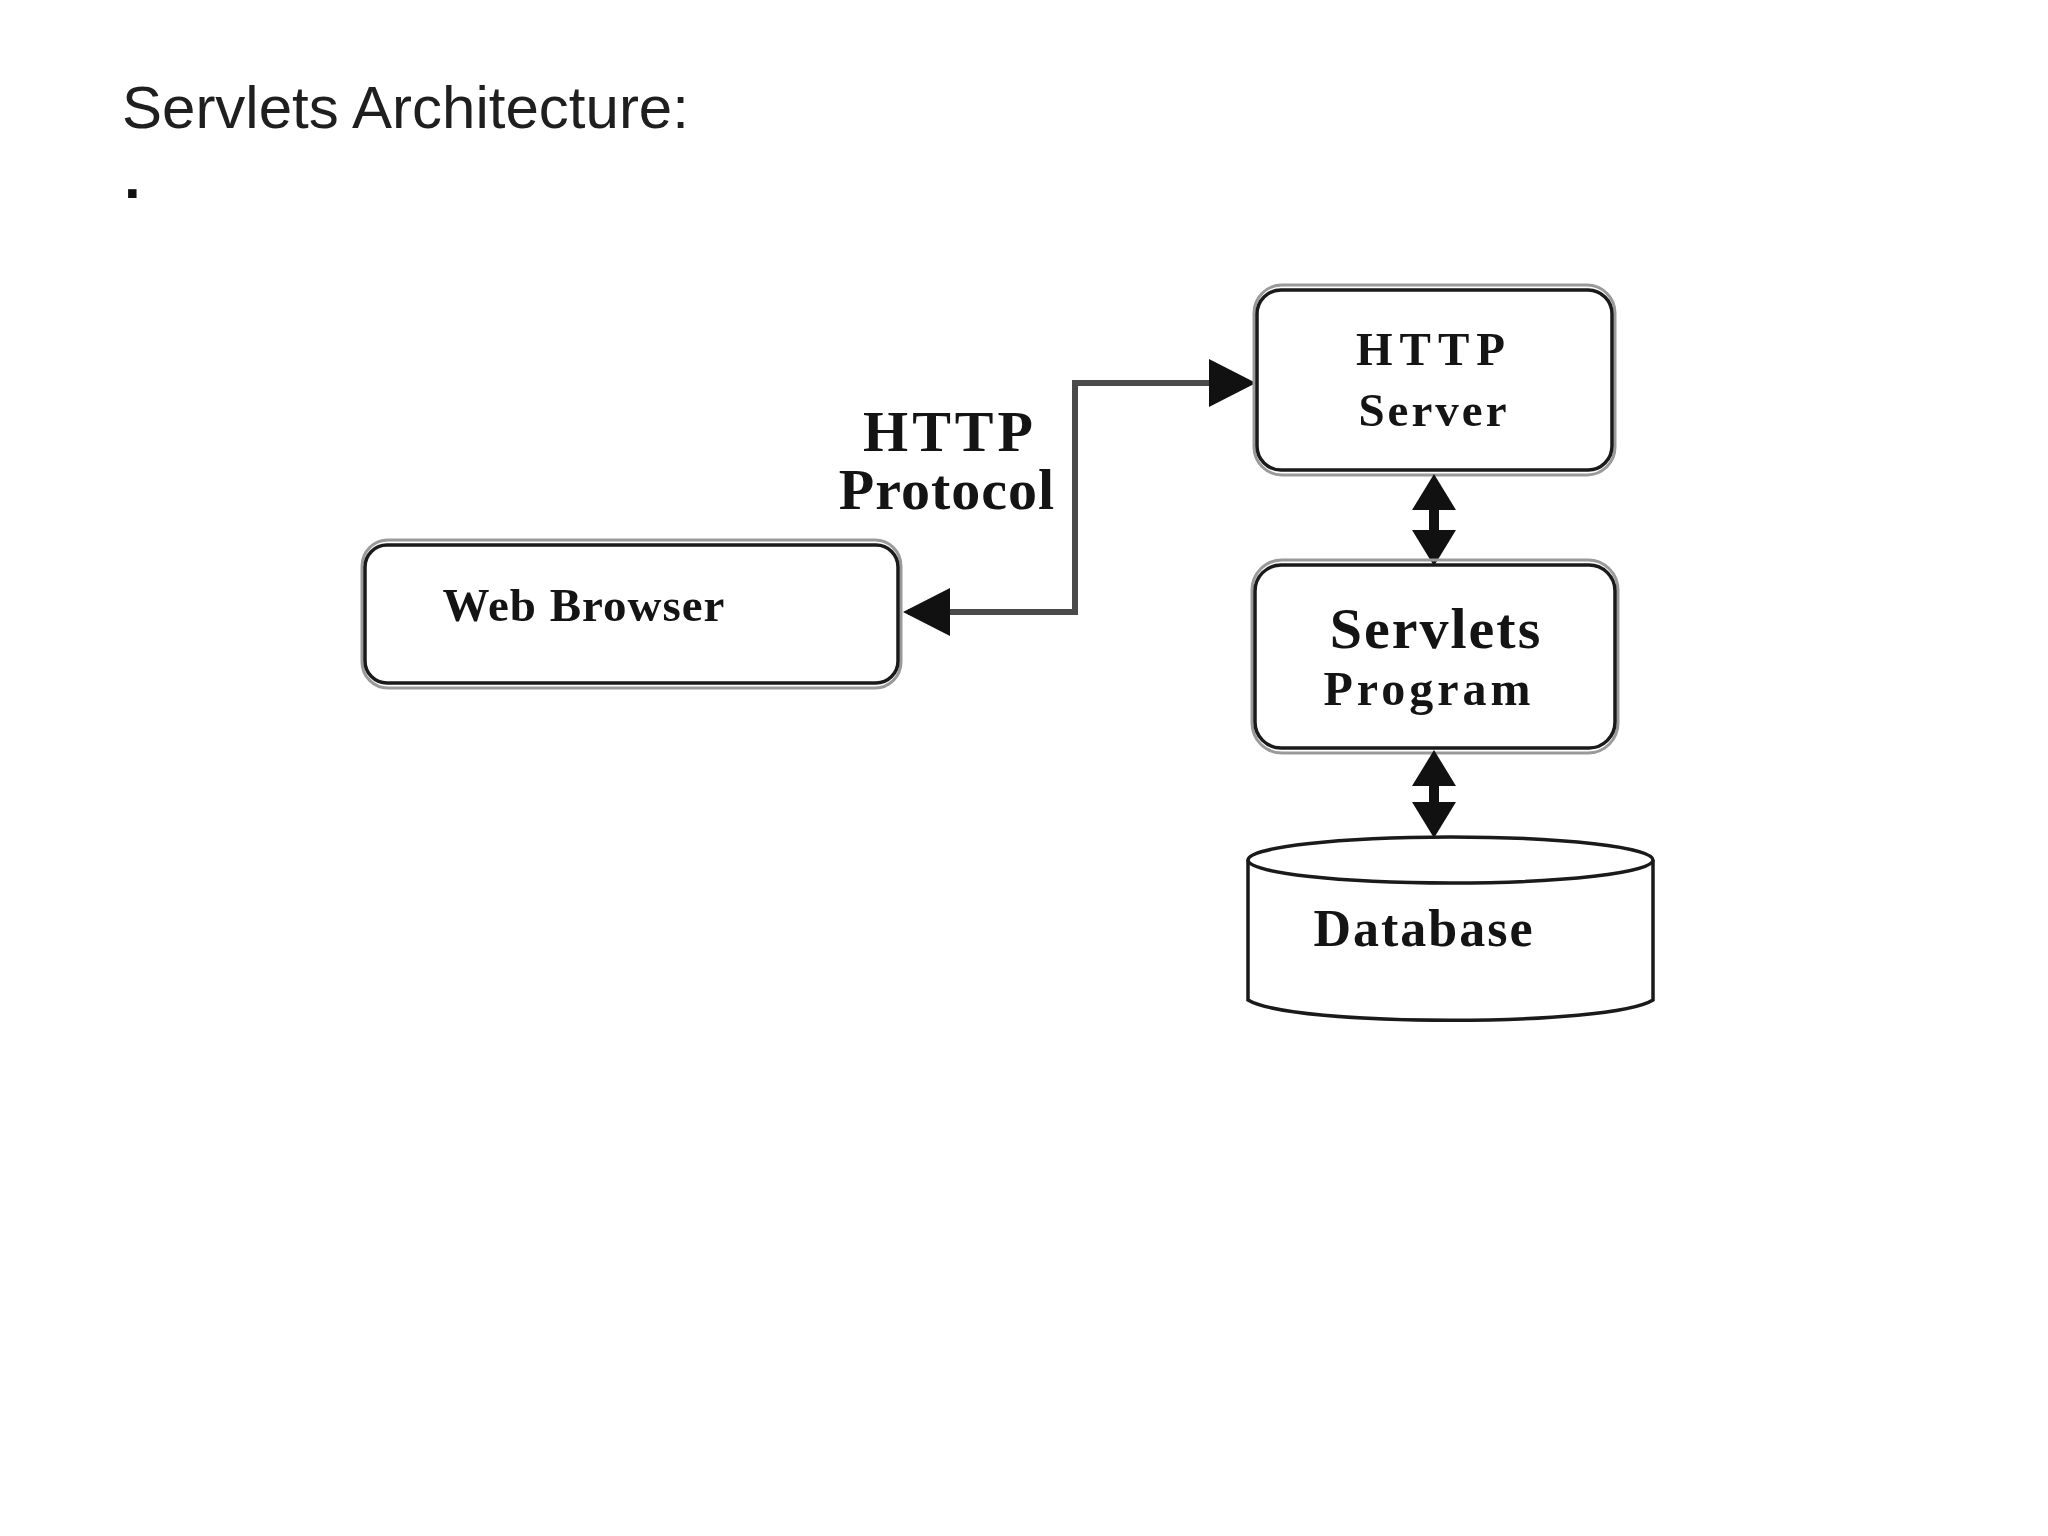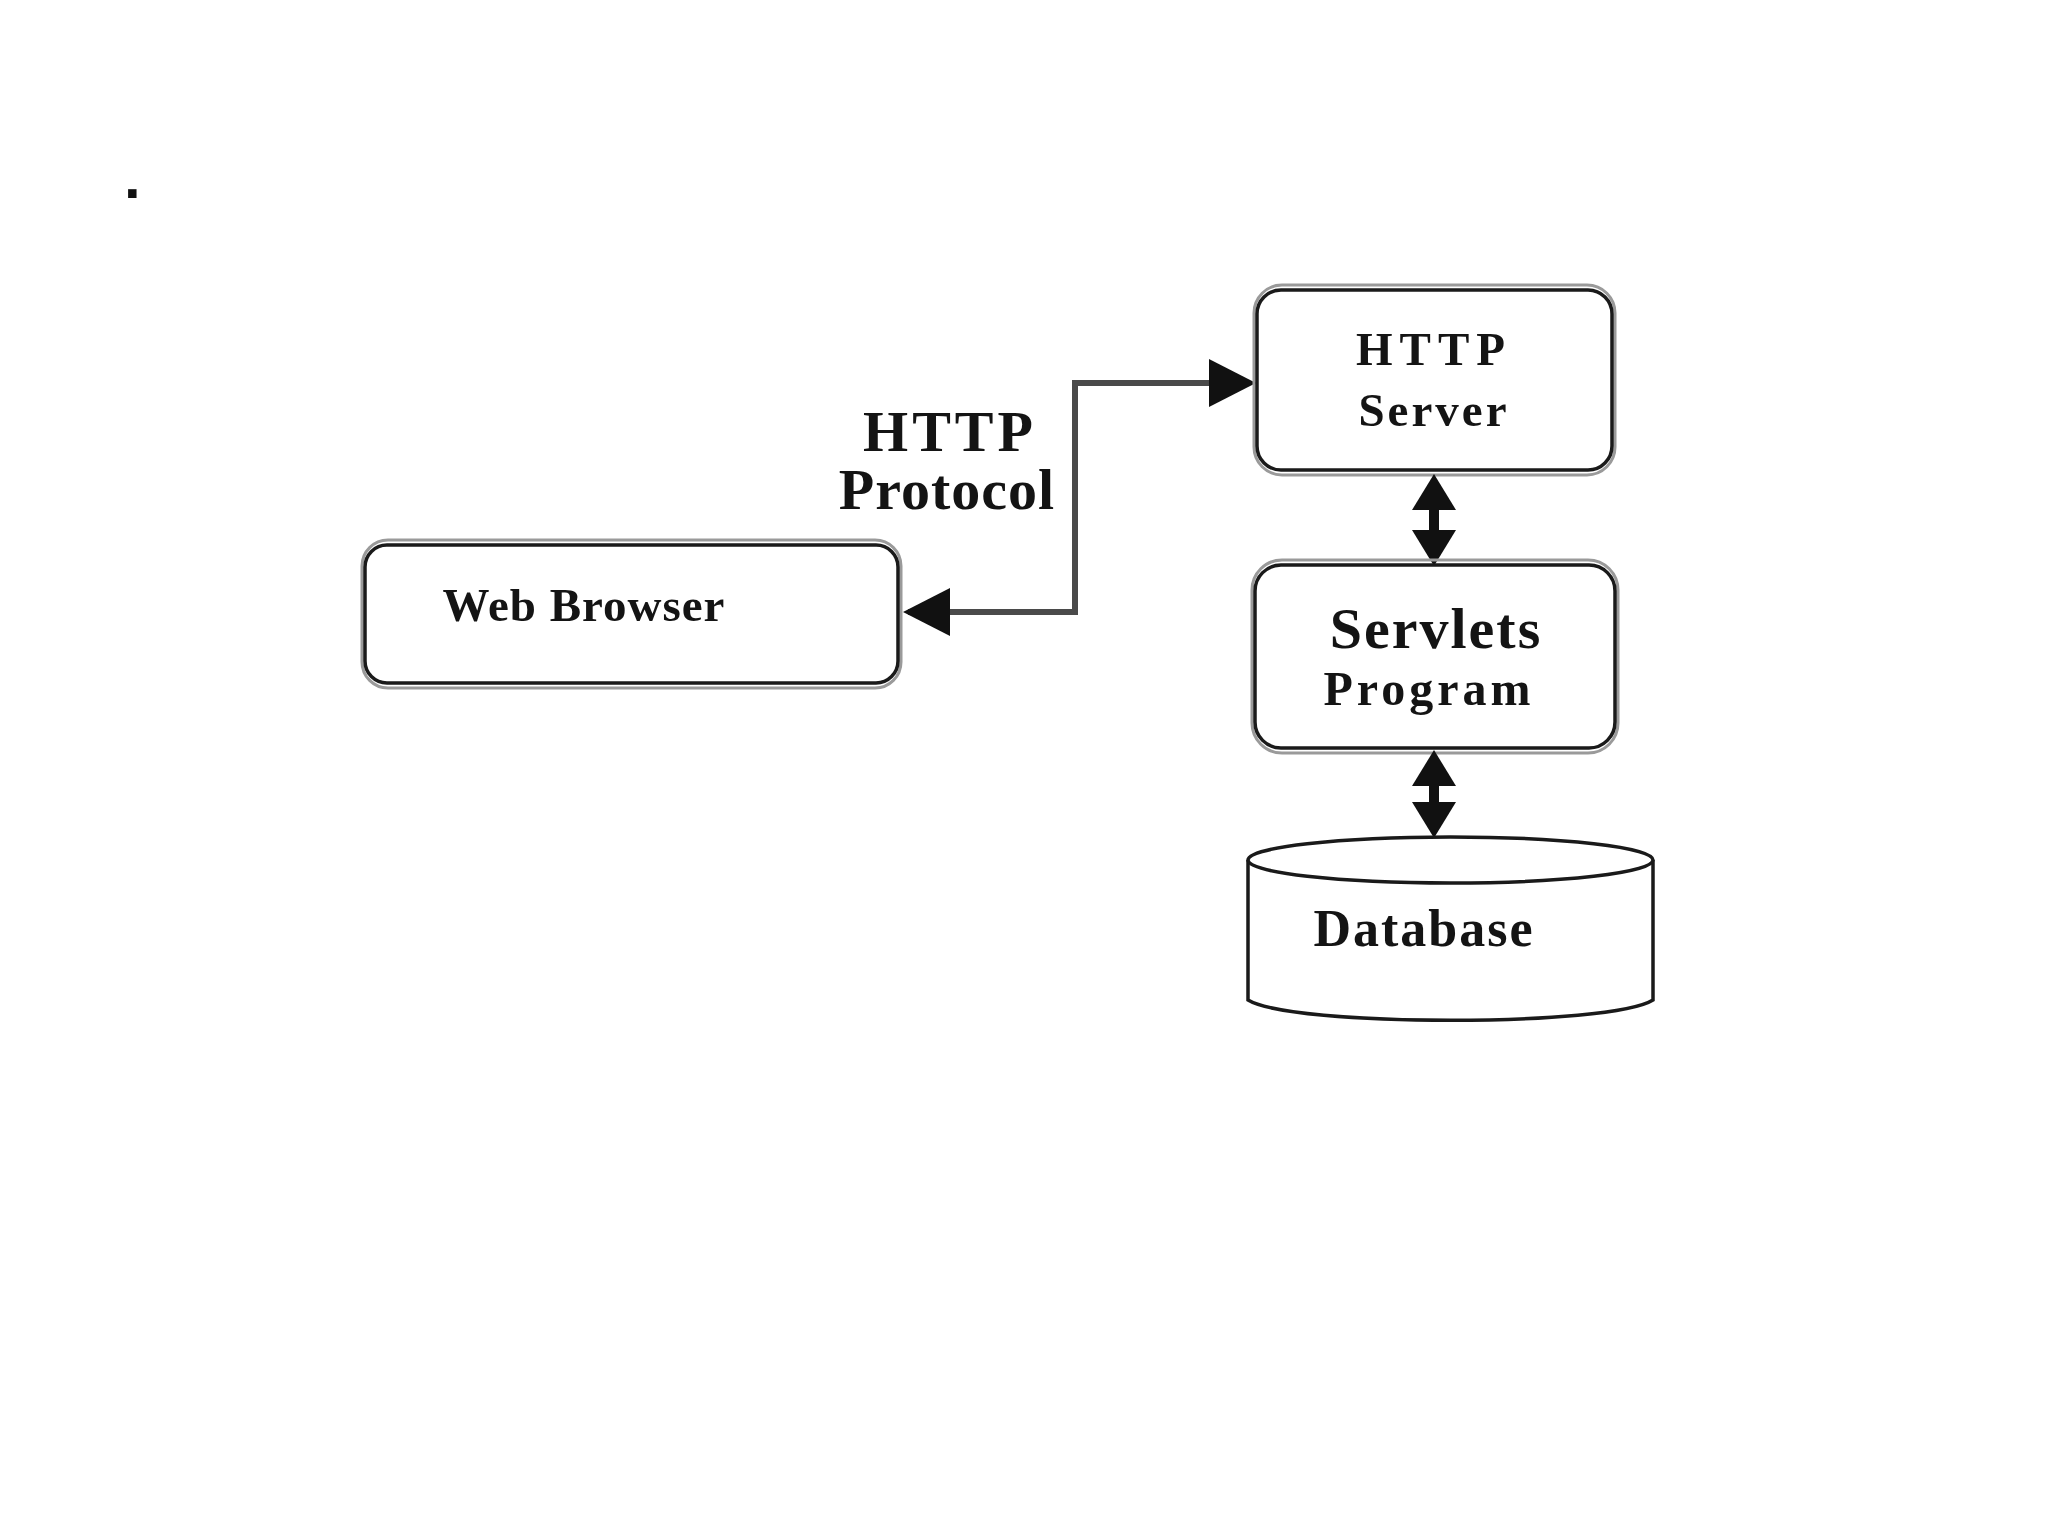--- a/index.html
+++ b/index.html
@@ -45,20 +45,21 @@
     font-family: "Liberation Serif", "DejaVu Serif", serif;
     font-weight: 700;
     fill: #141414;
   }
 </style>
 </head>
 <body>
 
 <div class="slide">
 
+  <h1 class="title">Servlets Architecture:</h1>
 
   <div class="bullet">.</div>
 
   <svg class="diagram" width="2048" height="1536" viewBox="0 0 2048 1536" xmlns="http://www.w3.org/2000/svg">
 
     <g>
       <path class="connector" d="M 908 612 H 1075 V 383 H 1248"></path>
       <polygon class="arrowhead" points="903,612 950,588 950,636"></polygon>
       <polygon class="arrowhead" points="1256,383 1209,359 1209,407"></polygon>
     </g>

